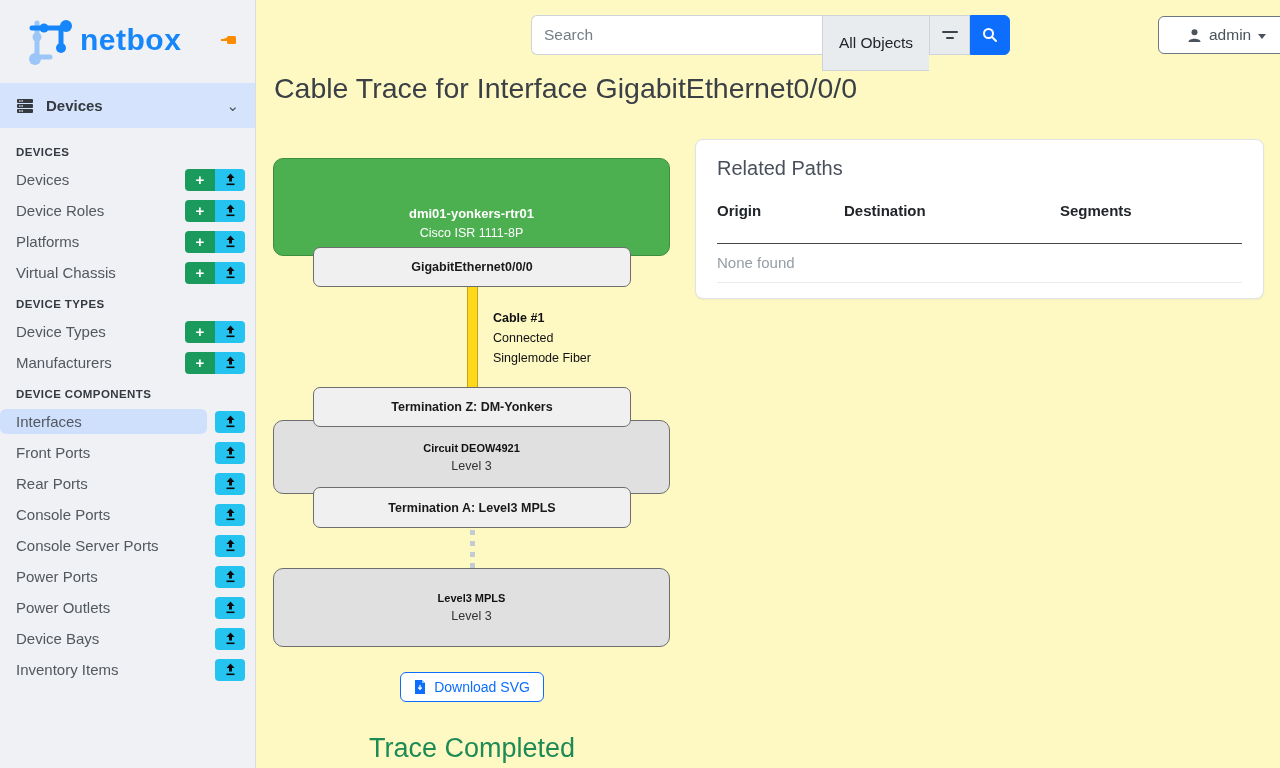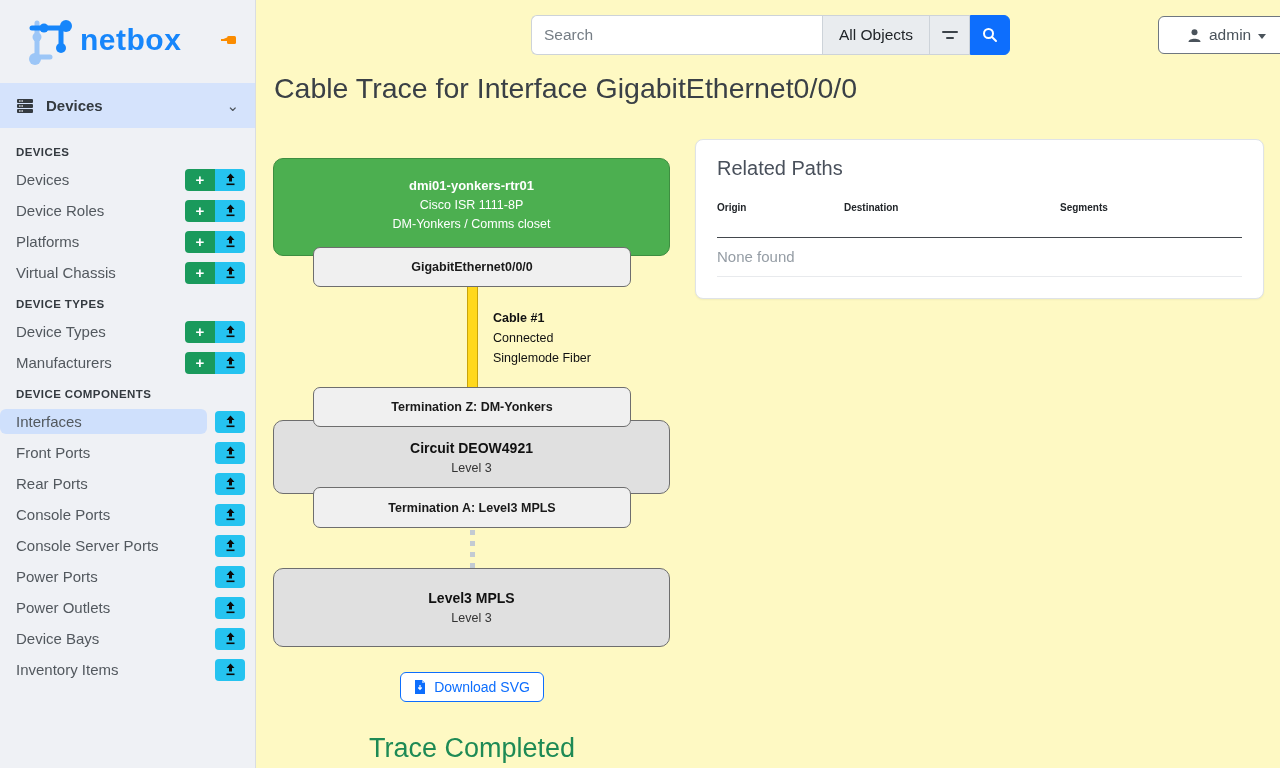--- a/index.html
+++ b/index.html
@@ -74,21 +74,21 @@
   .search-group {
     position: absolute; left: 275px; top: 15px; height: 40px; display: flex;
   }
   .search-input {
     width: 291px; height: 40px; border: 1px solid #cdd3d9; border-right: none;
     border-radius: 6px 0 0 6px; padding: 0 12px; font-size: 15.5px;
     font-family: "Liberation Sans", sans-serif; color: #212529; outline: none;
   }
   .search-input::placeholder { color: #757d85; }
   .scope-btn {
-    height: 40px; padding: 0 16px; background: #e9ecef; border: 1px solid #cdd3d9;
+    height: 56px; padding: 0 16px; background: #e9ecef; border: 1px solid #cdd3d9;
     border-right: none; font-size: 15.5px; color: #212529; cursor: pointer;
     font-family: "Liberation Sans", sans-serif;
   }
   .filter-btn {
     width: 41px; height: 40px; background: #e9ecef; border: 1px solid #cdd3d9;
     display:flex; align-items:center; justify-content:center; cursor: pointer;
   }
   .go-btn {
     width: 40px; height: 40px; background: #0d6efd; border: 1px solid #0d6efd;
     border-radius: 0 6px 6px 0; display:flex; align-items:center; justify-content:center;
@@ -115,35 +115,35 @@
   
   .node {
     position: absolute; border: 1.5px solid #6e6e6e; text-align: center;
     display: flex; flex-direction: column; align-items: center; justify-content: center;
   }
   .node-device {
     left: 17px; top: 158px; width: 397px; height: 98px;
     background: #4caf50; border-color: #3e8e41; border-radius: 10px;
     color: #fff; gap: 5px; justify-content: flex-start; padding-top: 19px;
   }
-  .node-device .nd-name { font-size: 13px; font-weight: bold; }
+  .node-device .nd-name { font-size: 13px; font-weight: bold; margin-top: 28px; }
   .node-device .nd-sub { font-size: 12.5px; }
   .node-small {
     background: #f0f0f0; border-radius: 7px; font-size: 12.5px; font-weight: bold;
     color: #1a1a1a; z-index: 3;
   }
   .node-iface  { left: 57px; top: 247px; width: 318px; height: 40px; }
   .node-termz  { left: 57px; top: 387px; width: 318px; height: 40px; }
   .node-terma  { left: 57px; top: 487px; width: 318px; height: 41px; }
   .node-big {
     background: #e0e0e0; border-radius: 10px; z-index: 1; gap: 5px;
   }
   .node-circuit { left: 17px; top: 420px; width: 397px; height: 74px; }
   .node-farend  { left: 17px; top: 568px; width: 397px; height: 79px; }
-  .node-big .nb-name { font-size: 14px; font-weight: bold; color: #111; }
+  .node-big .nb-name { font-size: 11px; font-weight: bold; color: #111; }
   .node-big .nb-sub  { font-size: 12.5px; color: #333; }
 
   .cable-line {
     position: absolute; left: 211px; top: 287px; width: 11px; height: 101px;
     background: #ffd81d; border-left: 1.5px solid #c9a40a; border-right: 1.5px solid #c9a40a;
     z-index: 2;
   }
   .cable-label { position: absolute; left: 237px; top: 308px; line-height: 20px; font-size: 12.5px; color:#111; }
   .cable-label .cl-name { font-weight: bold; }
   .dashed-link {
@@ -166,21 +166,21 @@
 
   
   .related-card {
     position: absolute; left: 439px; top: 139px; width: 569px; height: 160px;
     background: #fff; border: 1px solid #dfe3e7; border-radius: 8px;
     box-shadow: 0 1px 2px rgba(0,0,0,.05); padding: 17px 21px;
   }
   .related-title { font-size: 20px; color: #49505b; font-weight: 400; }
   .related-table { width: 100%; border-collapse: collapse; margin-top: 16px; }
   .related-table th {
-    text-align: left; font-size: 10px; color: #212529; font-weight: bold;
+    text-align: left; font-size: 15px; color: #212529; font-weight: bold;
     padding: 6px 0 24px 0; border-bottom: 1.5px solid #43484d;
   }
   .related-table th.col-origin { width: 127px; }
   .related-table th.col-dest { width: 216px; }
   .related-table td {
     font-size: 15px; color: #959da5; padding: 10px 0 11px 0;
     border-bottom: 1px solid #e8eaed;
   }
 </style>
 </head>

